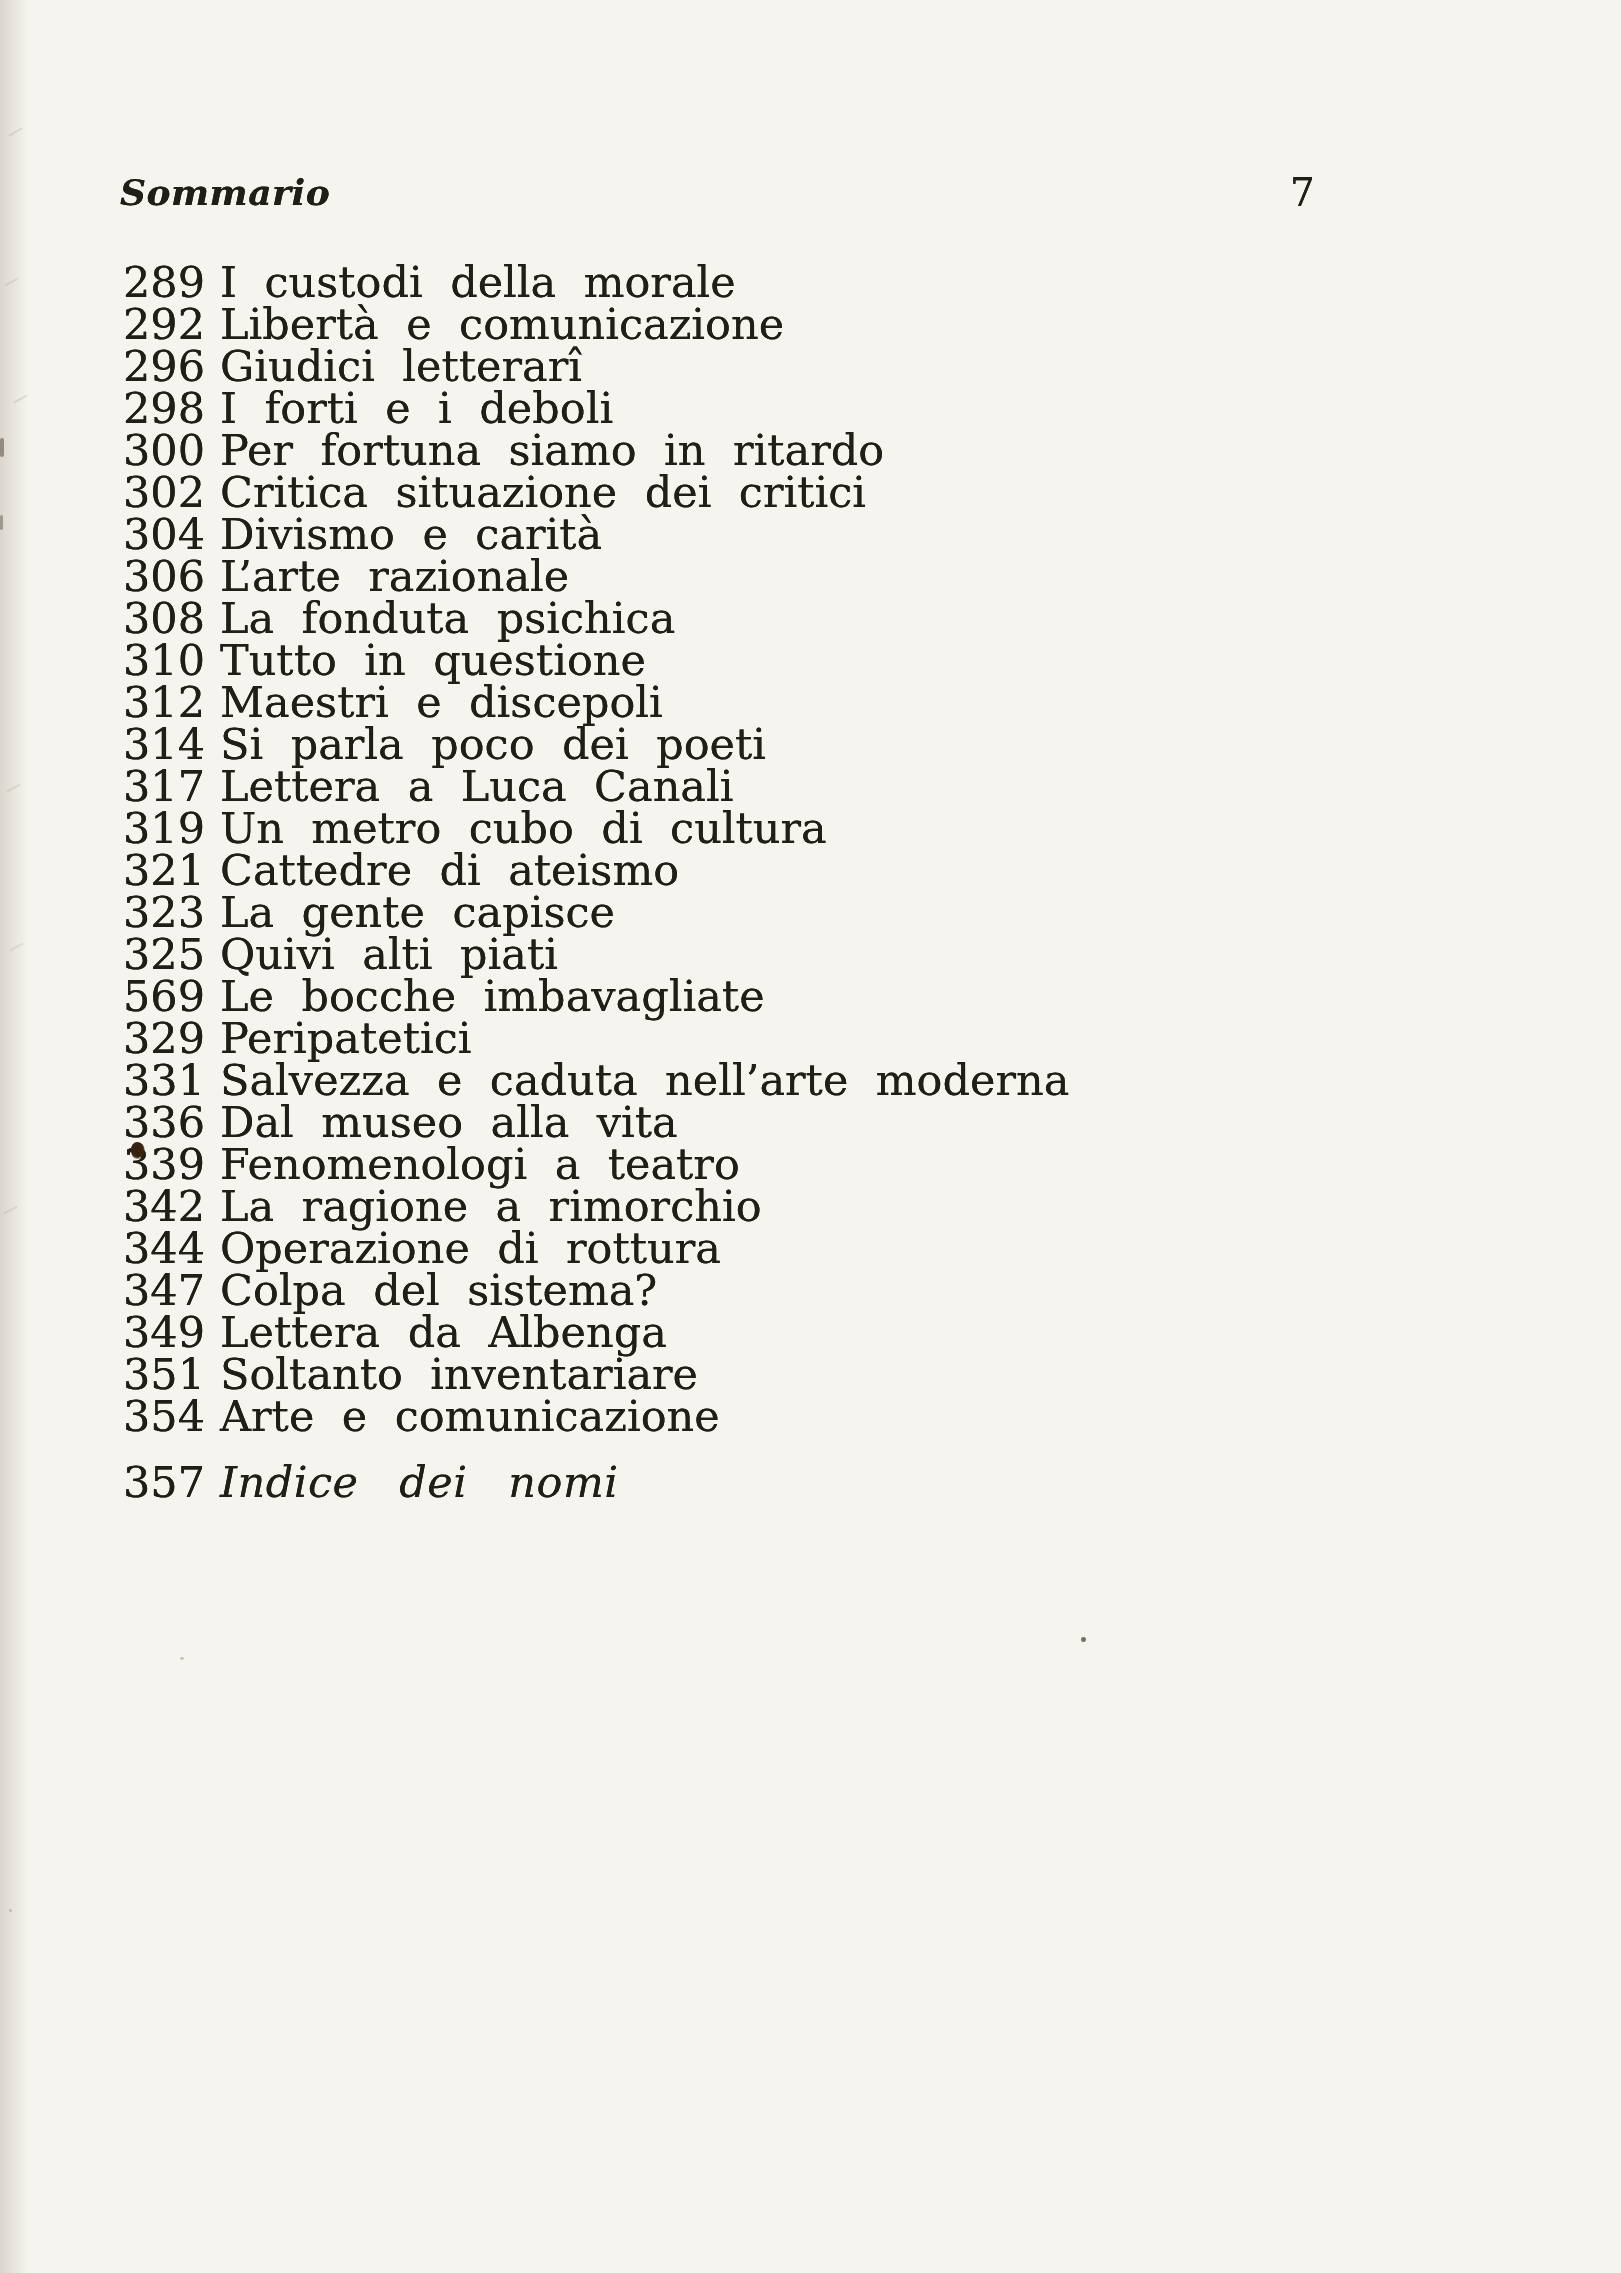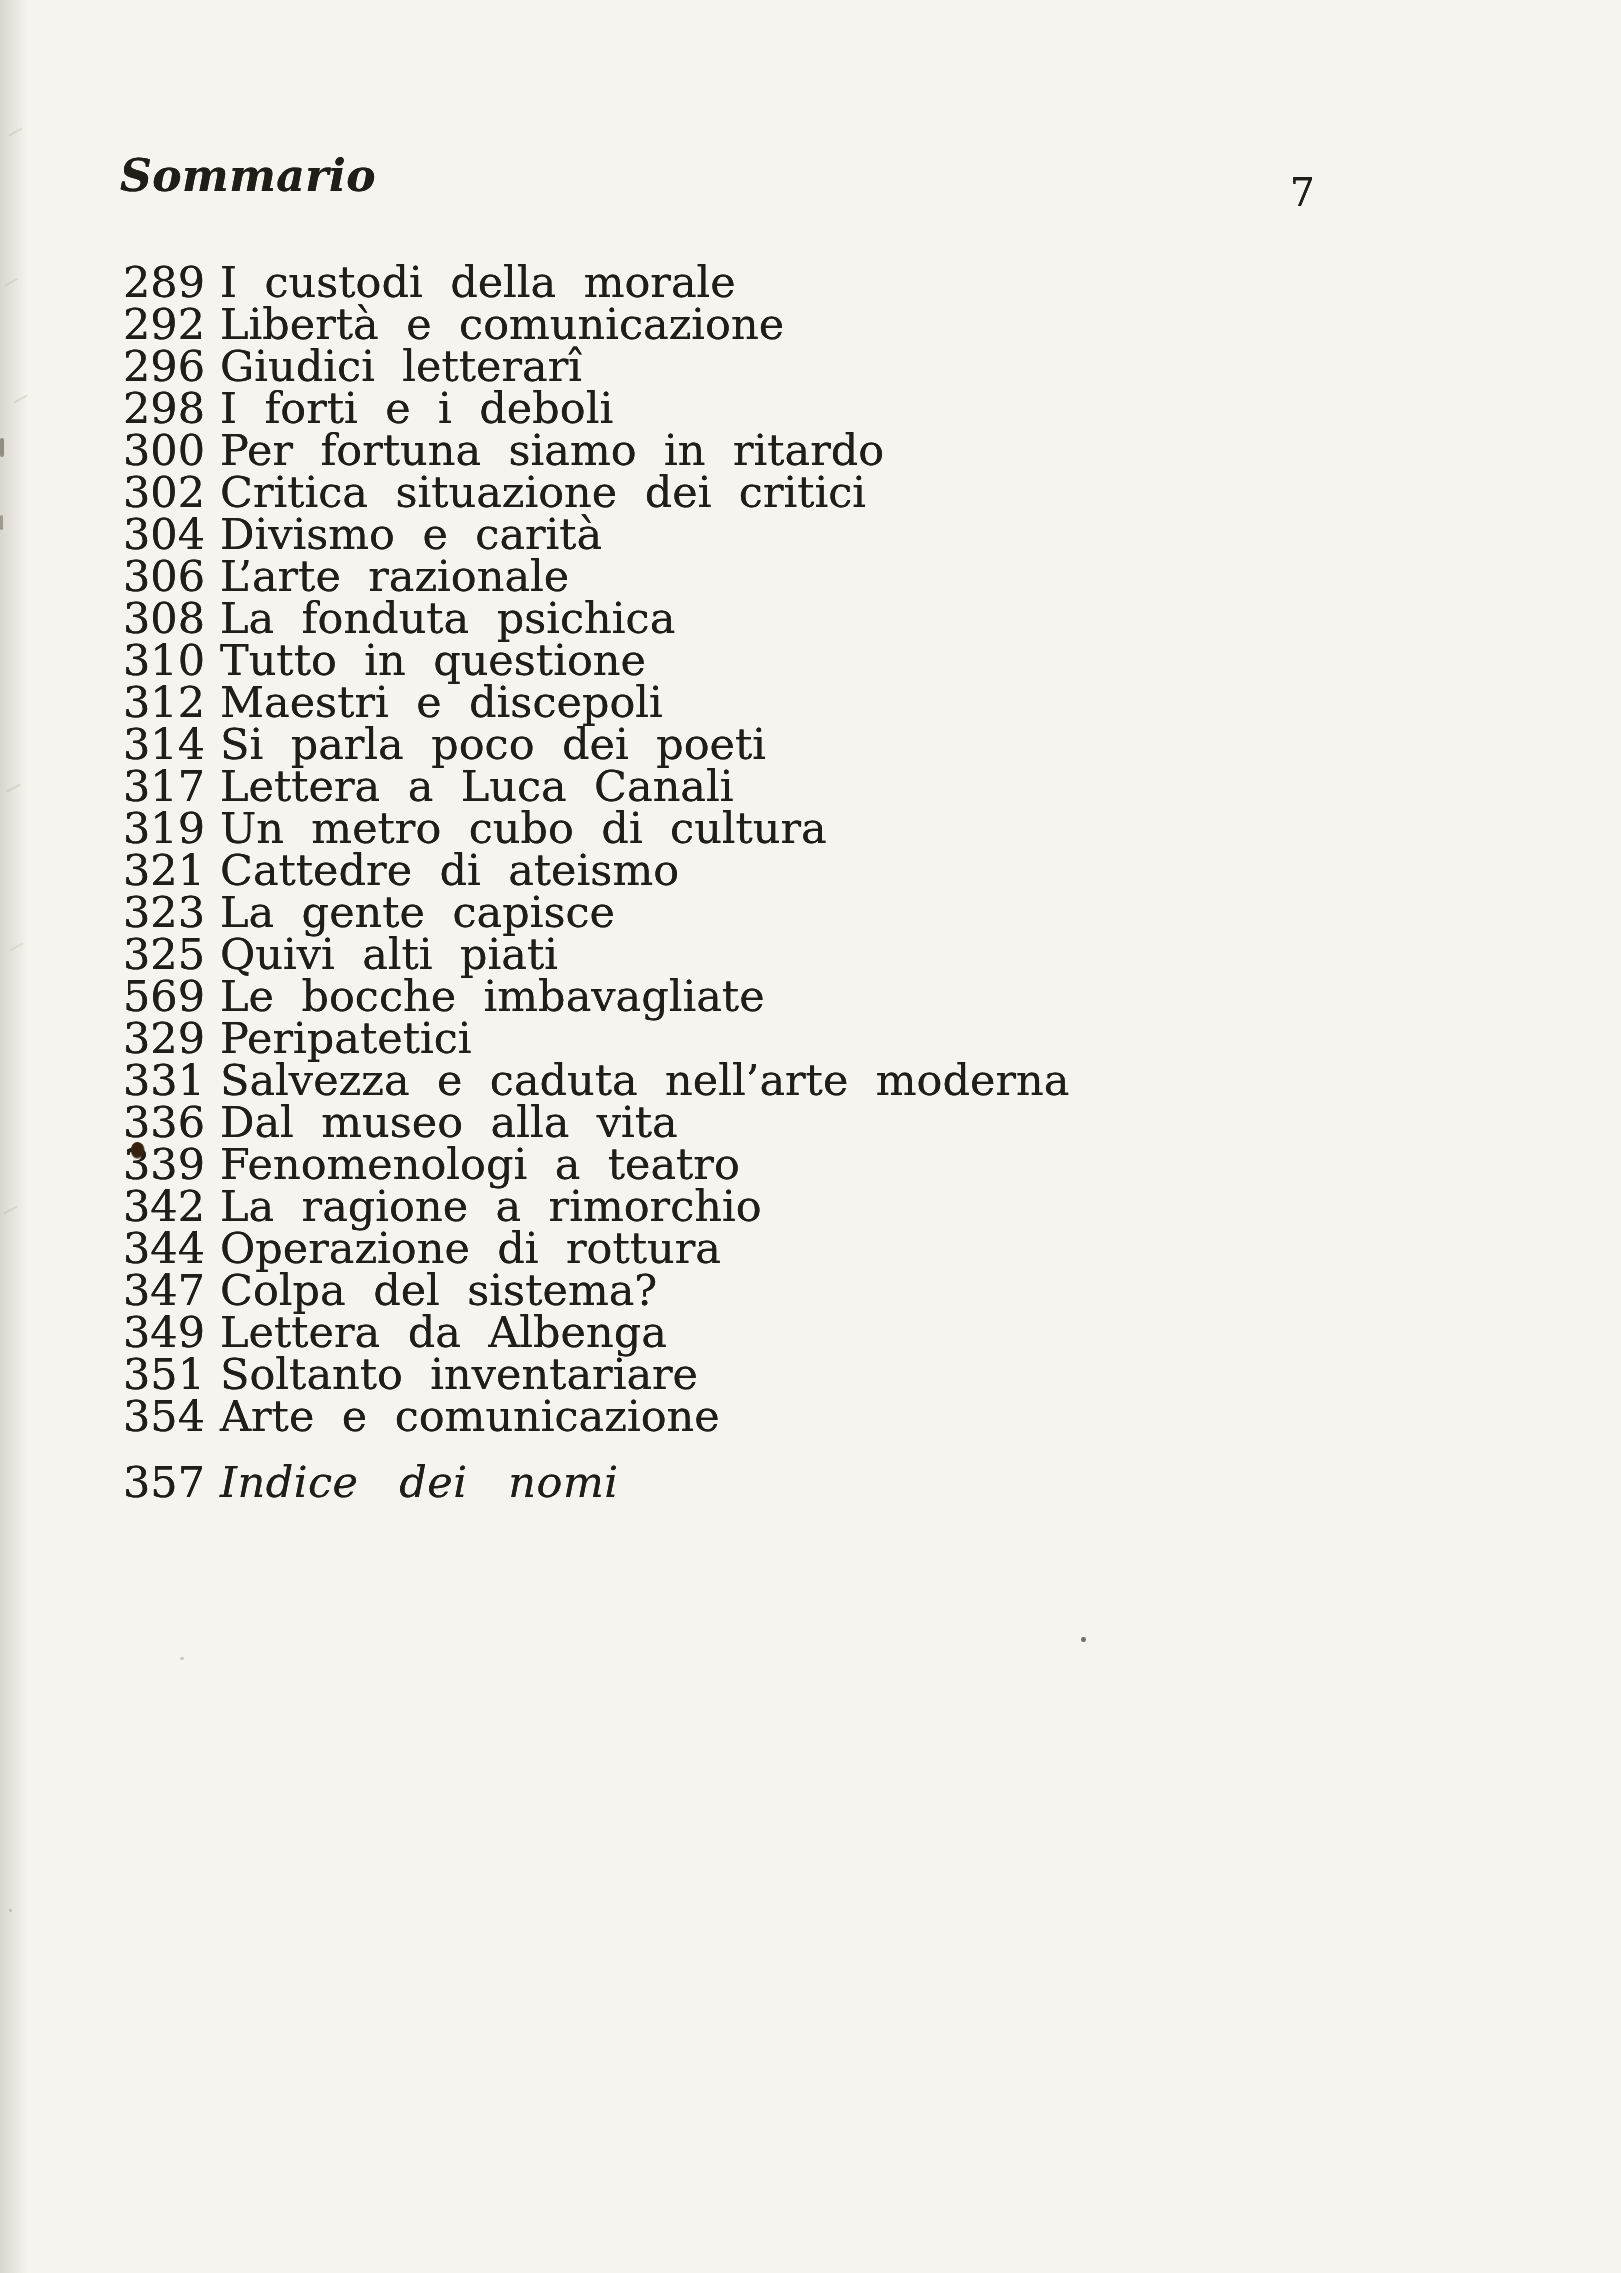--- a/index.html
+++ b/index.html
@@ -41,24 +41,24 @@
   }
   .speck{
     position:absolute;
     border-radius:50%;
     background:#5f584c;
   }
   
   .header-title{
     position:absolute;
     left:120px;
-    top:160px;
+    top:176px;
     font-style:italic;
     font-weight:bold;
-    font-size:44px;
+    font-size:36px;
     line-height:32px;
     letter-spacing:0.5px;
     text-shadow:0 0 0.5px currentColor;
   }
   .page-number{
     position:absolute;
     left:1290px;
     top:173px;
     font-size:39px;
     line-height:39px;

